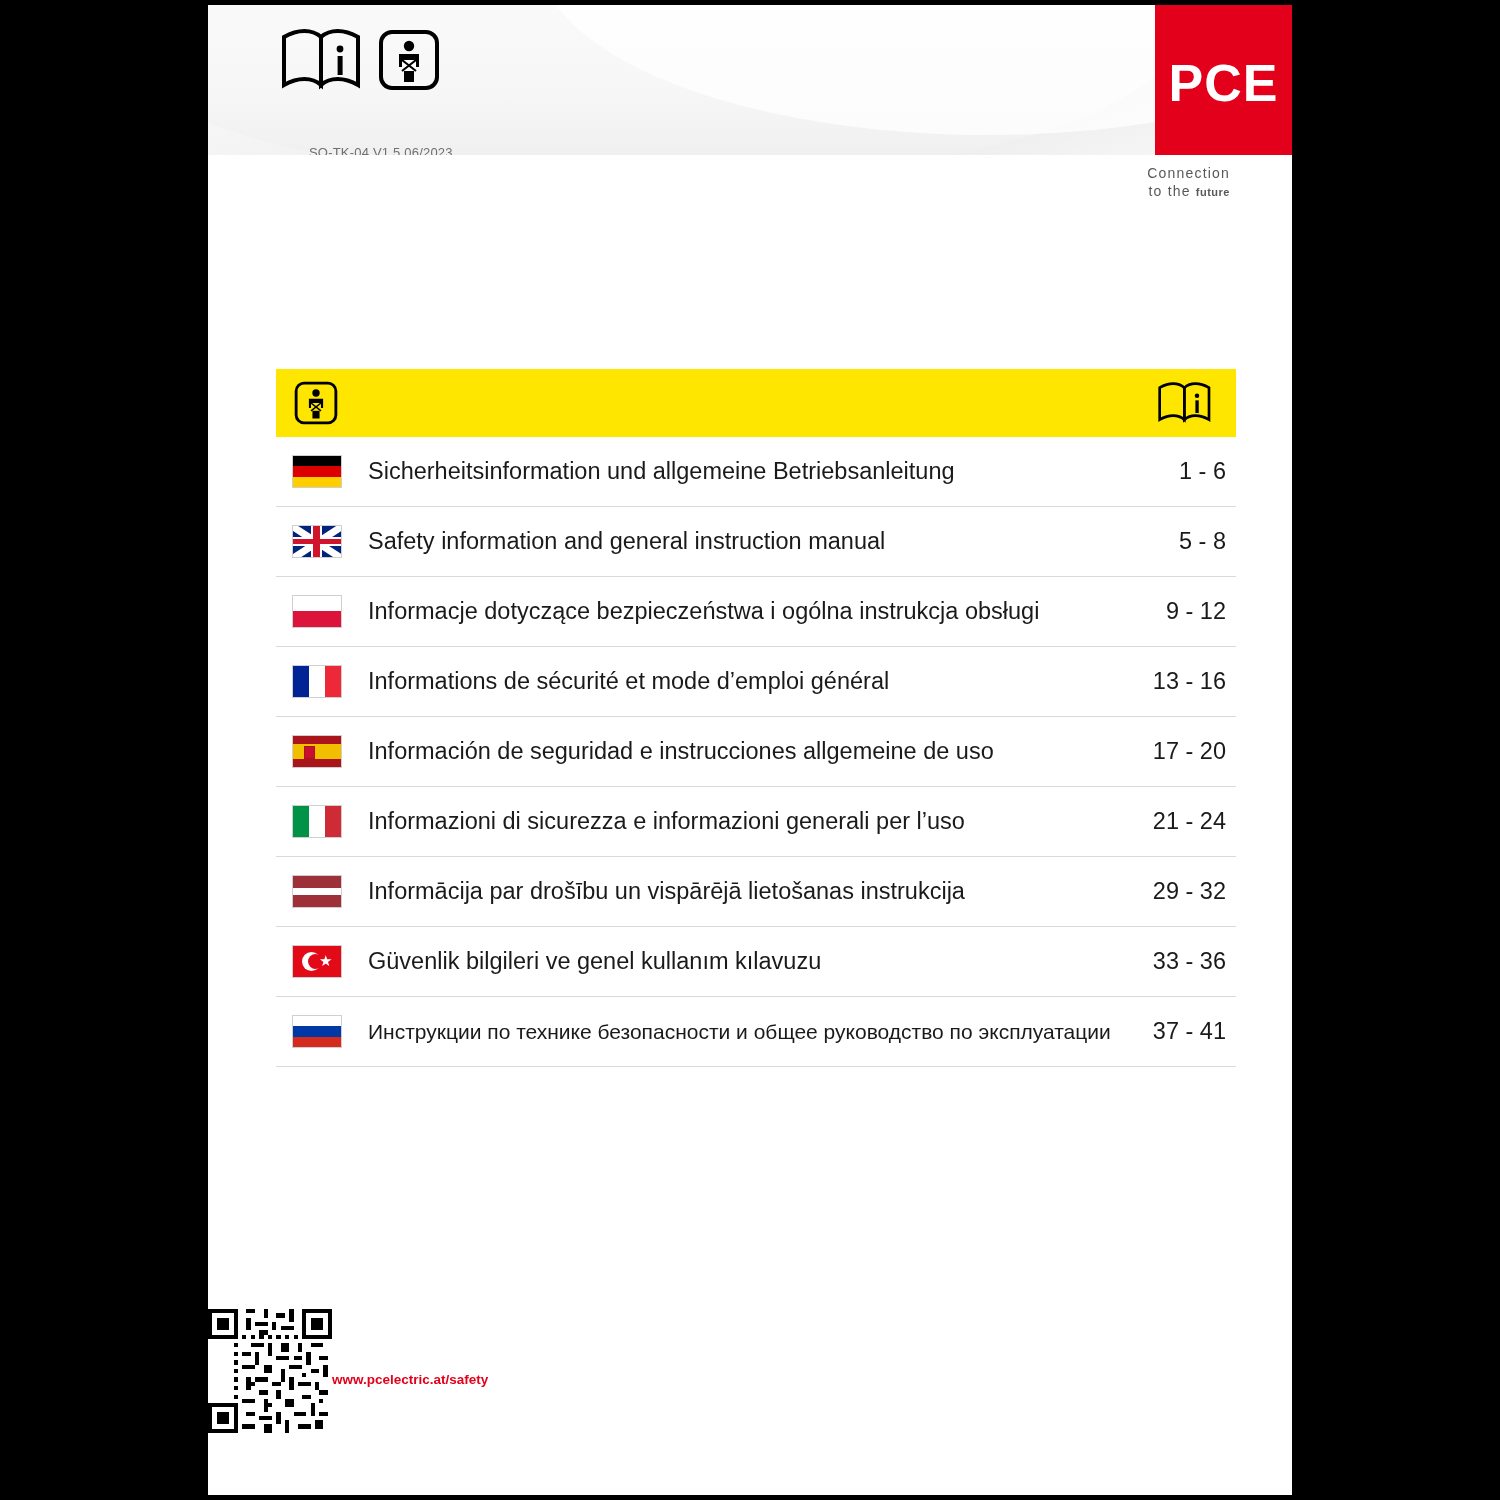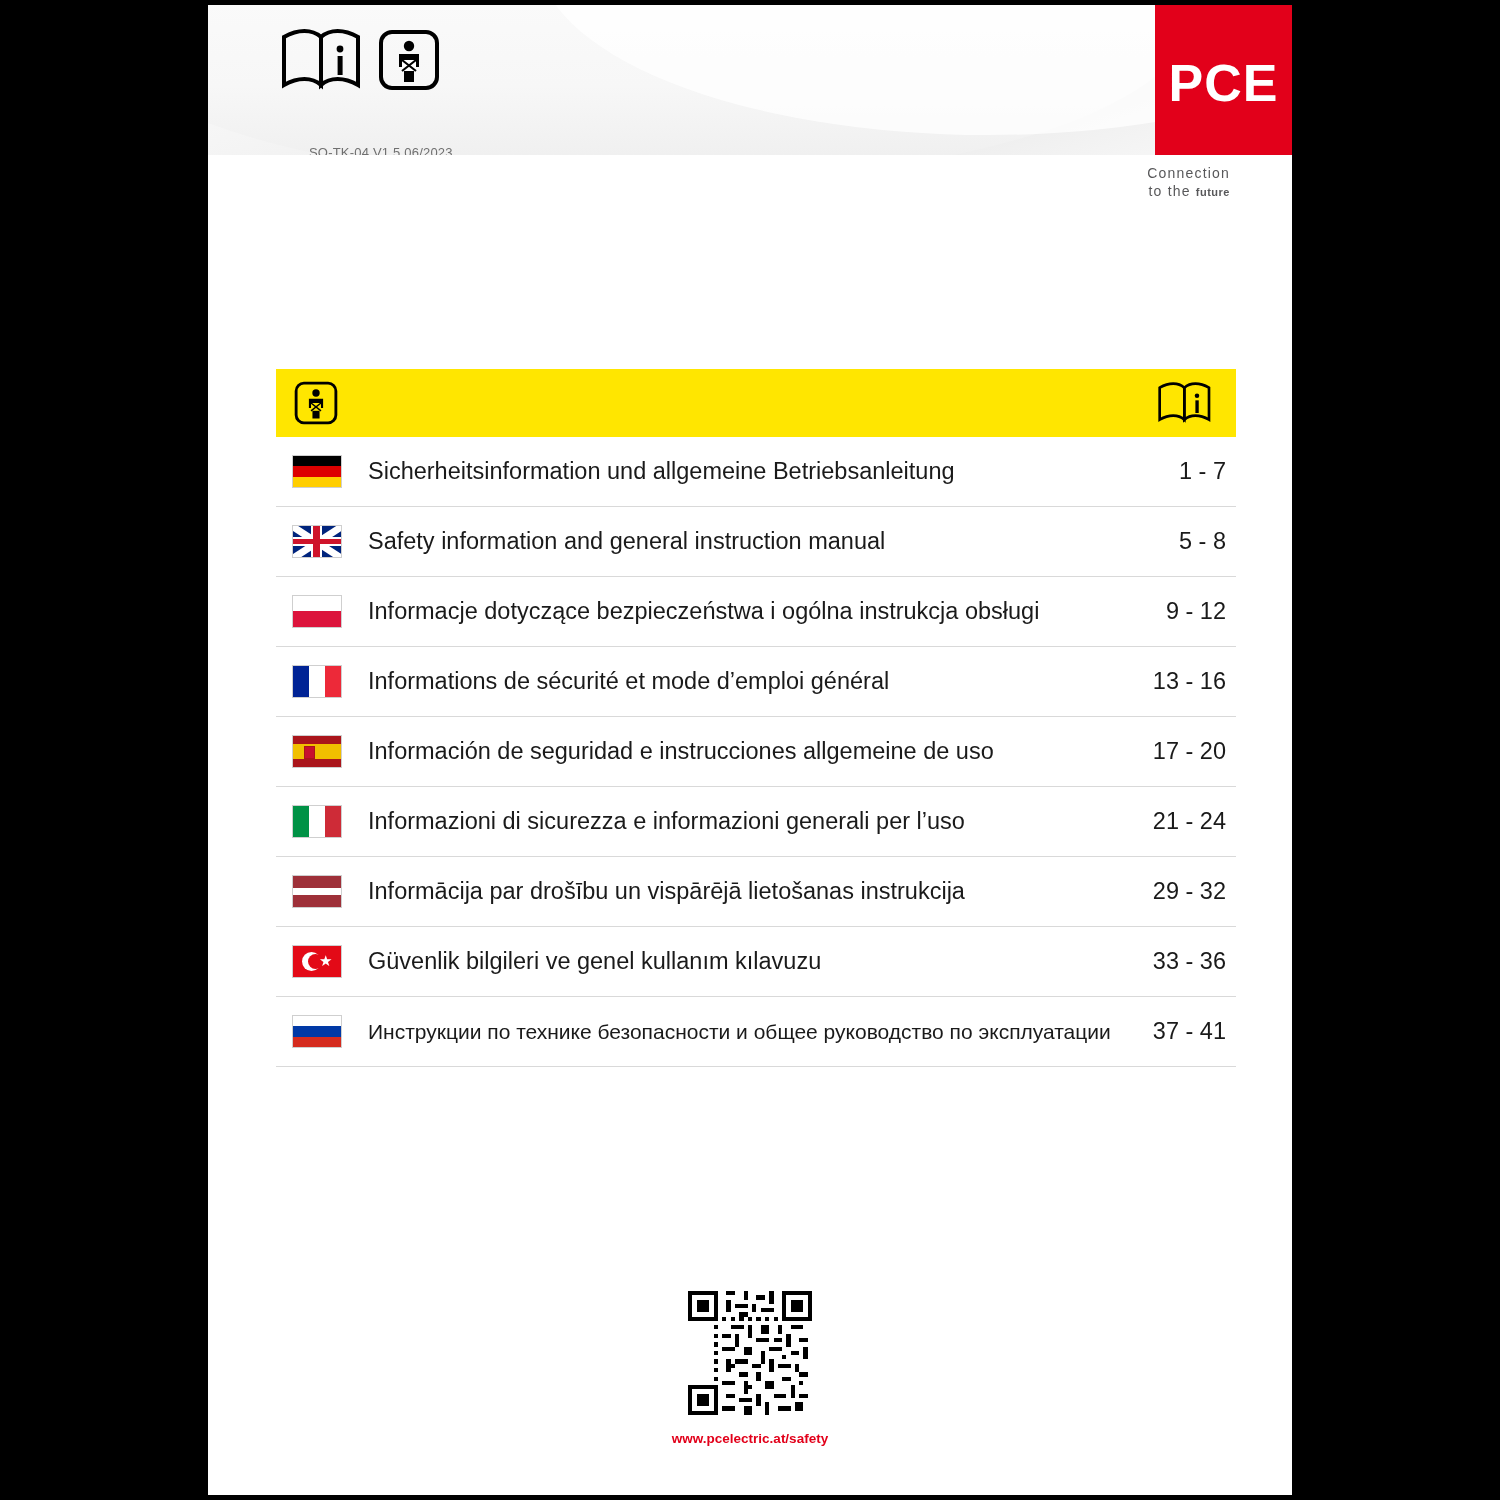--- a/index.html
+++ b/index.html
@@ -262,23 +262,23 @@
     width: 8px;
     height: 8px;
     border-radius: 50%;
     background: #f5c518;
   }
   
   .qr-wrap {
     position: absolute;
     left: 0;
     right: 0;
-    bottom: 49px;
+    bottom: 62px;
     display: flex;
-    flex-direction: column;
+    flex-direction: row;
     align-items: center;
   }
   .qr {
     width: 124px;
     height: 124px;
   }
   .qr-link {
     margin-top: 16px;
     font-size: 13.5px;
     color: #e2001a;
@@ -337,21 +337,21 @@
         <path d="M4 10 C18 2, 32 2, 41 10 L41 58 C32 50, 18 50, 4 58 Z" fill="none" stroke="#000" stroke-width="4"></path>
         <path d="M78 10 C64 2, 50 2, 41 10 L41 58 C50 50, 64 50, 78 58 Z" fill="none" stroke="#000" stroke-width="4"></path>
         <circle cx="60" cy="22" r="3.4" fill="#000"></circle>
         <rect x="57.6" y="29" width="5" height="19" fill="#000"></rect>
       </svg>
     </div>
 
     <div class="row">
       <span class="flag f-de"></span>
       <span class="title">Sicherheitsinformation und allgemeine Betriebsanleitung</span>
-      <span class="pages">1 - 7</span>
+      <span class="pages">1 - 6</span>
     </div>
 
     <div class="row">
       <span class="flag f-gb">
         <span class="diag-w1"></span>
           <span class="diag-w2"></span>
         <span class="cross-w cross-w-h"></span>
           <span class="cross-w cross-w-v"></span>
         <span class="cross-r cross-r-h"></span>
           <span class="cross-r cross-r-v"></span>

